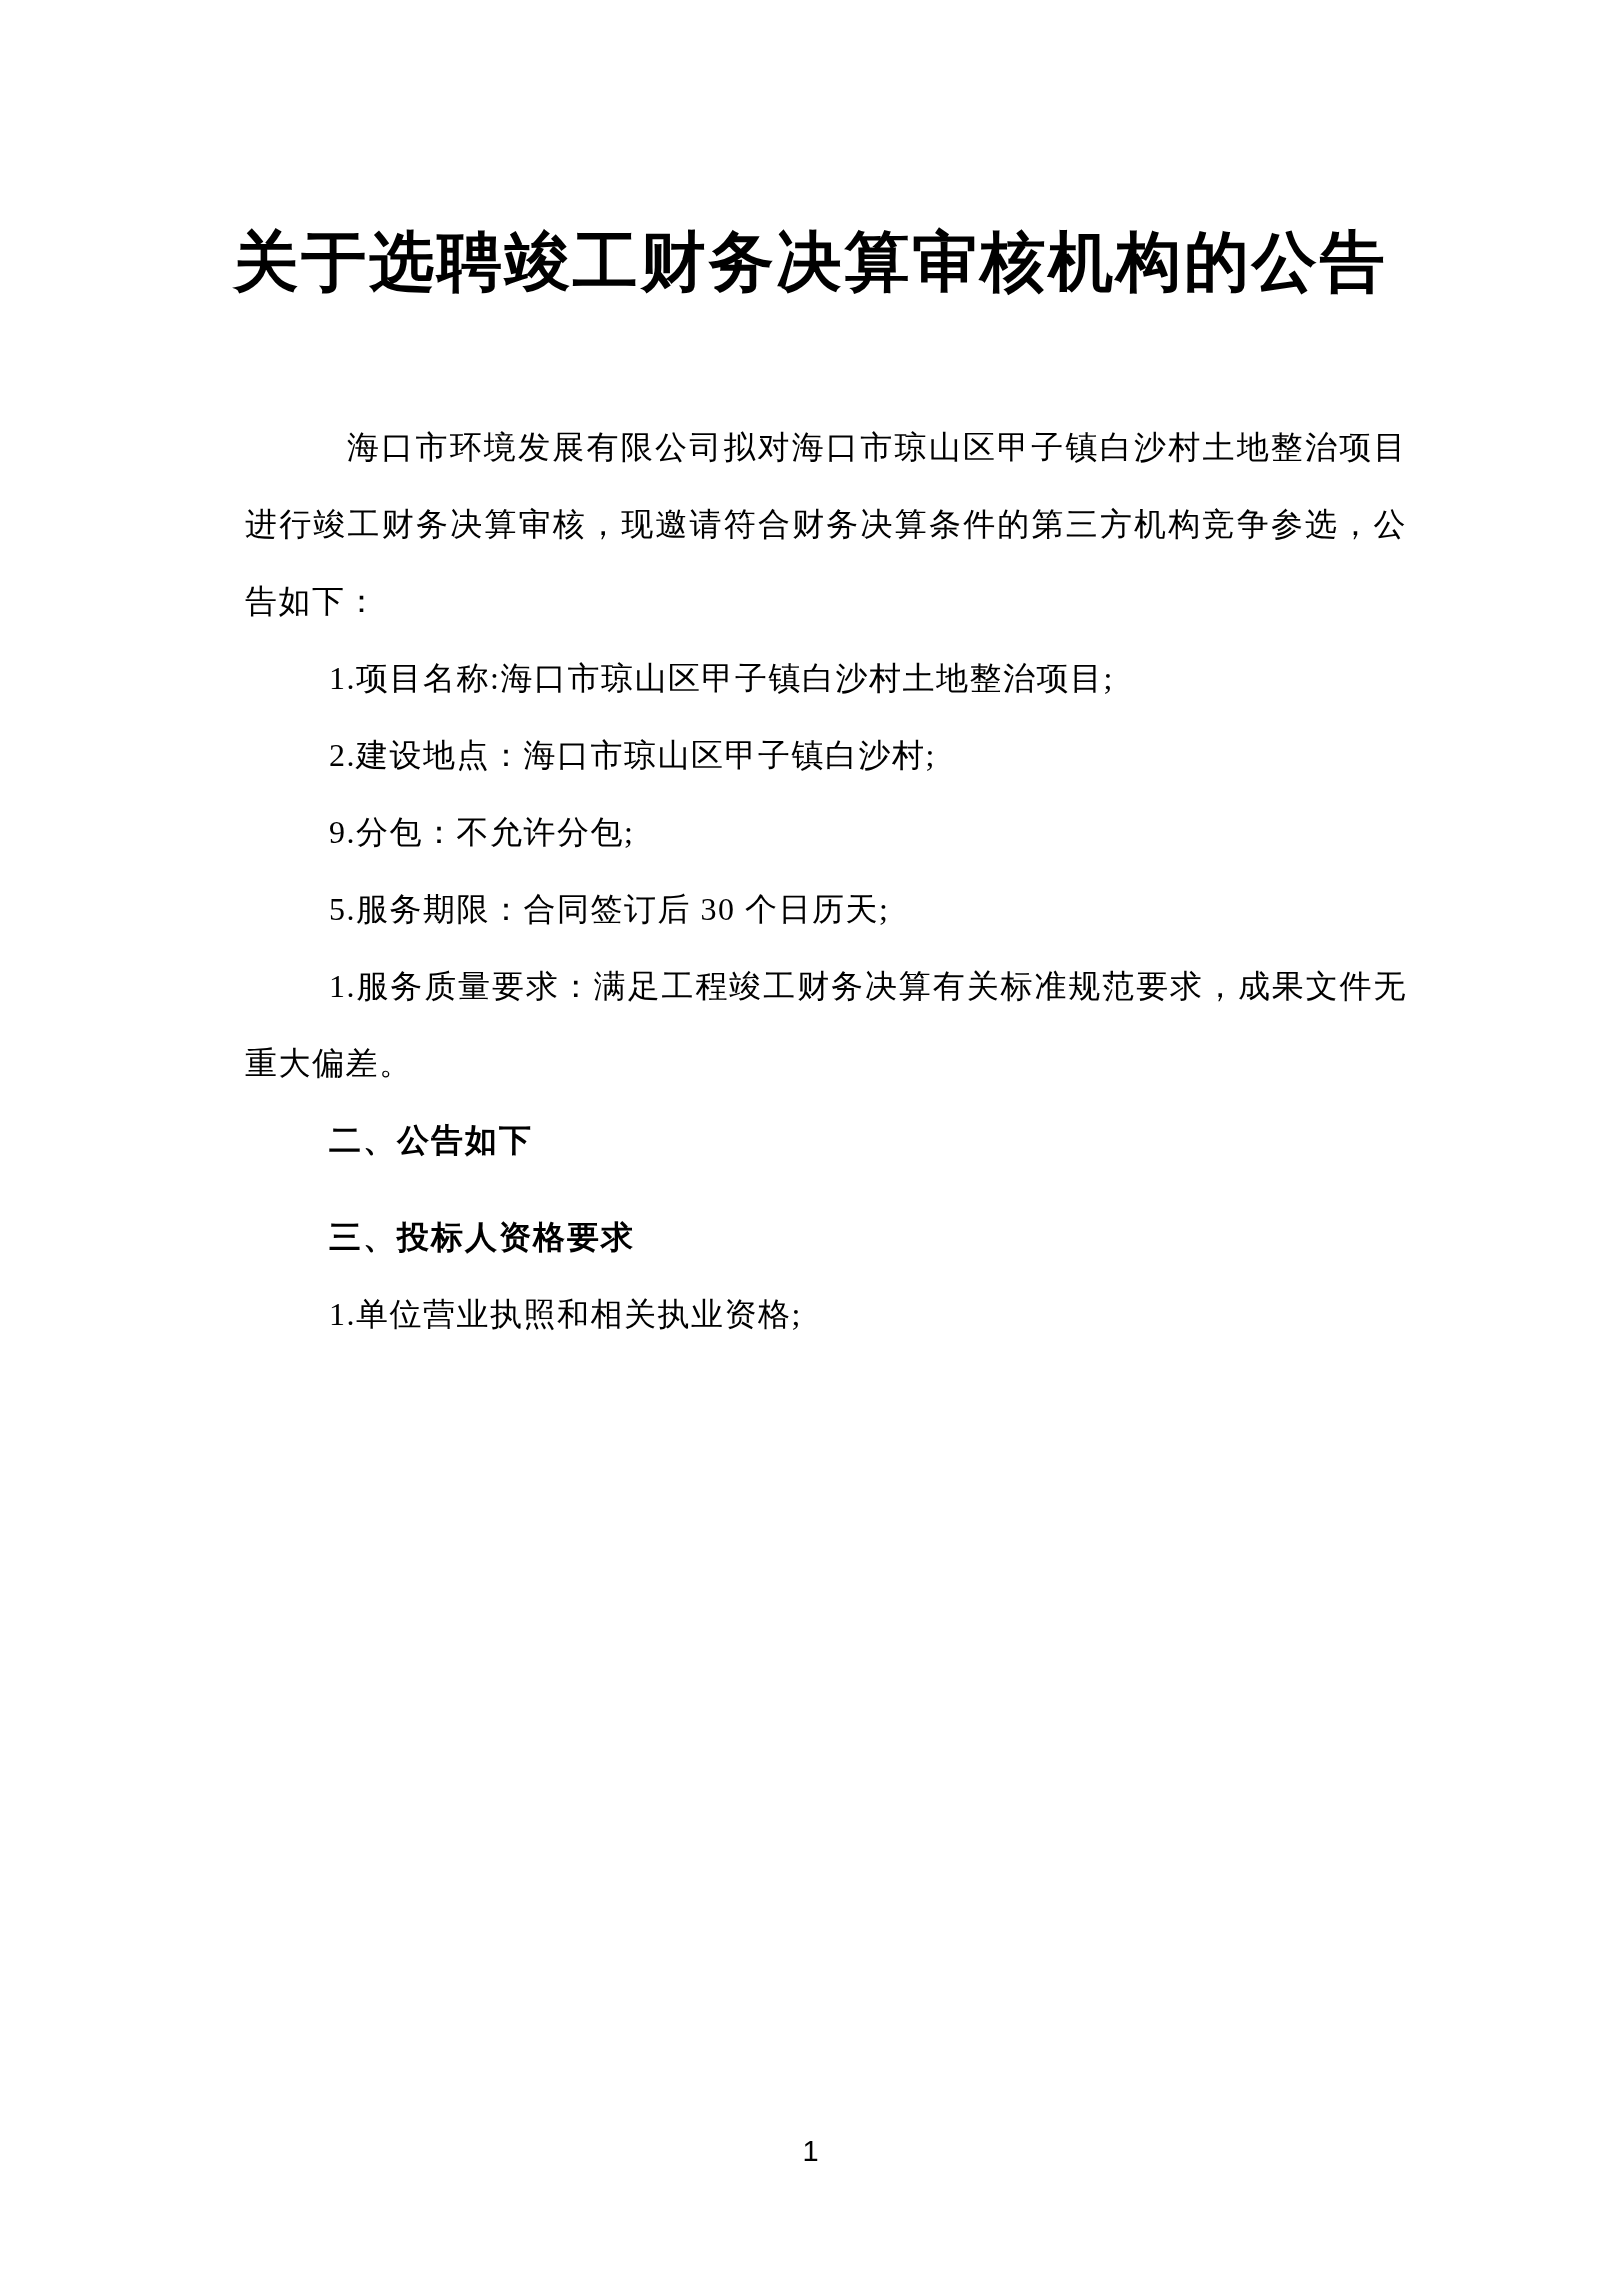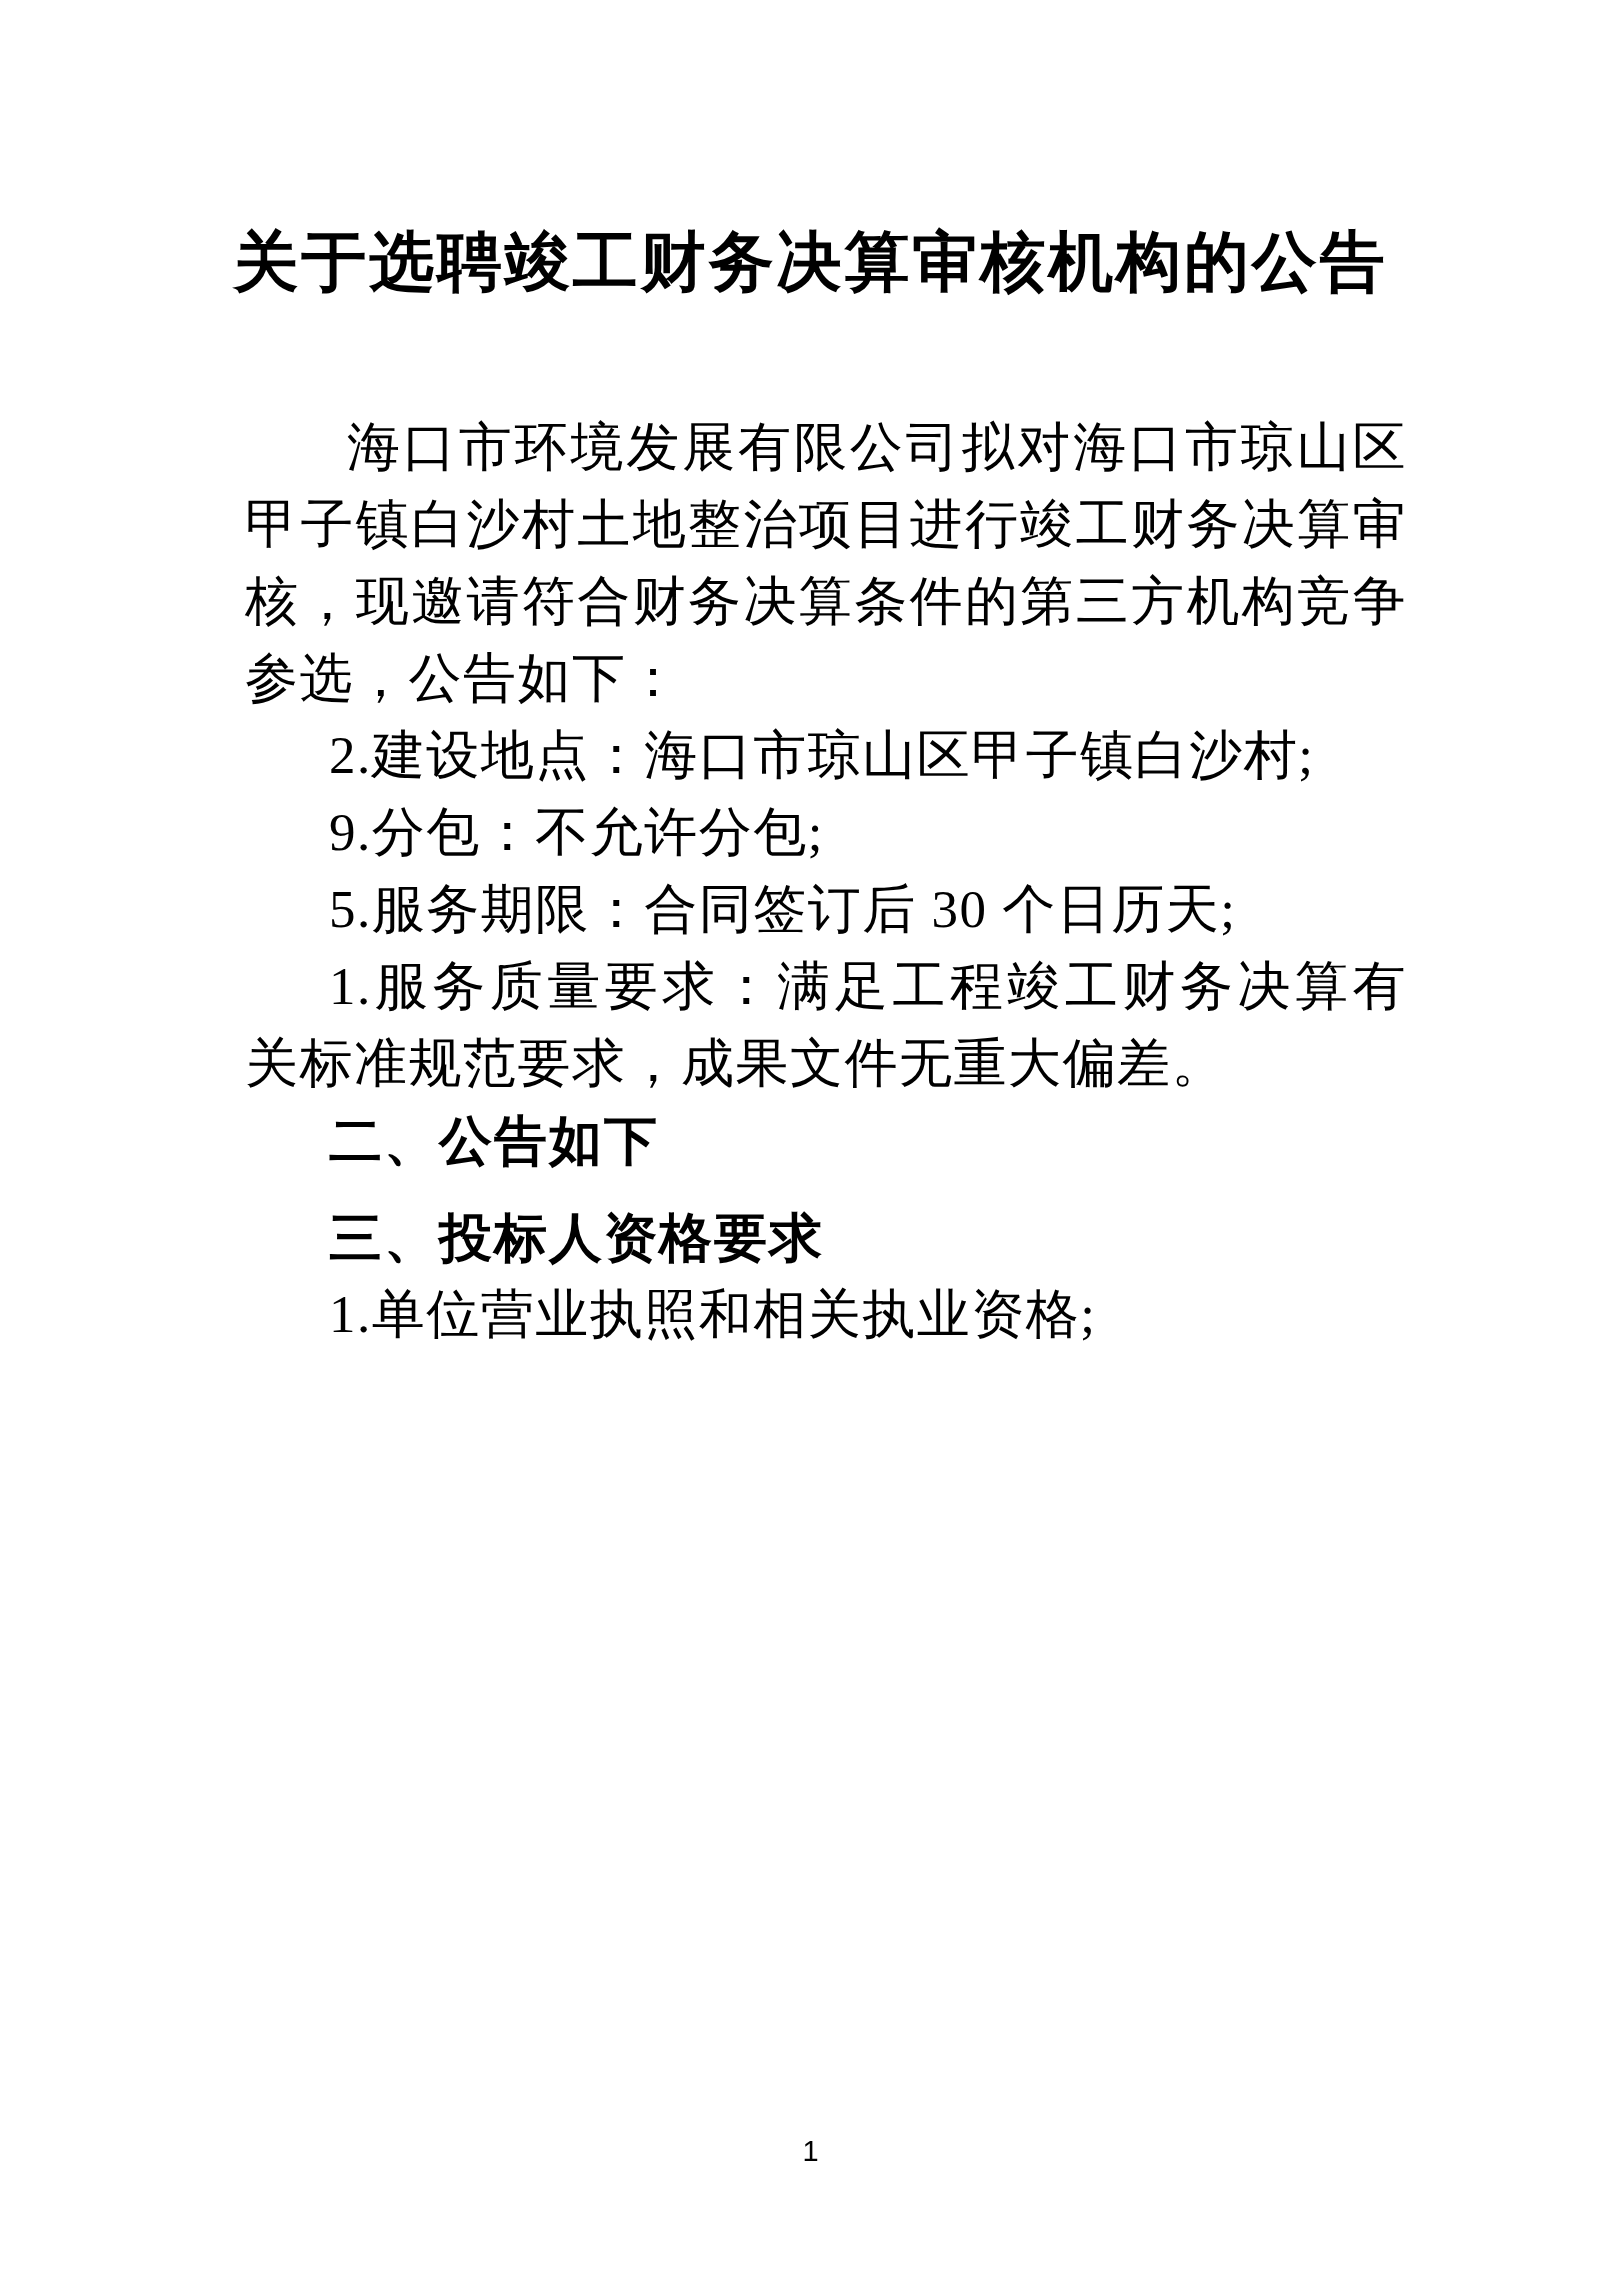--- a/index.html
+++ b/index.html
@@ -22,21 +22,21 @@
     text-align: center;
     font-family: "Liberation Sans", "DejaVu Sans", sans-serif;
     font-weight: 900;
     font-size: 65px;
     line-height: 82px;
     letter-spacing: 2.9px;
     color: #000000;
   }
   .doc-body {
     margin: 106px 214px 0 245px;
-    font-size: 53px;
+    font-size: 32px;
     line-height: 77px;
     letter-spacing: 1.5px;
     text-align: justify;
     color: #000000;
   }
   .doc-body p {
     margin: 0;
   }
   .para-indent {
     text-indent: 102px;
@@ -75,20 +75,21 @@
 
 <div class="page">
 
   <h1 class="doc-title">关于选聘竣工财务决算审核机构的公告</h1>
 
   <div class="doc-body">
 
     <p class="para-indent">海口市环境发展有限公司拟对海口市琼山区甲子镇白沙村土地整治项目进行竣工财务决算审核，现邀请符合财务决算条件的第三方机构竞争参选，公告如下：</p>
 
 
+    <p class="item-indent">1.项目名称:海口市琼山区甲子镇白沙村土地整治项目;</p>
 
     <p class="item-indent">2.建设地点：海口市琼山区甲子镇白沙村;</p>
 
 
     <p class="item-indent">9.分包：不允许分包;</p>
 
     <p class="item-indent">5.服务期限：合同签订后 30 个日历天;</p>
 
     <p class="item-indent">1.服务质量要求：满足工程竣工财务决算有关标准规范要求，成果文件无重大偏差。</p>
 

